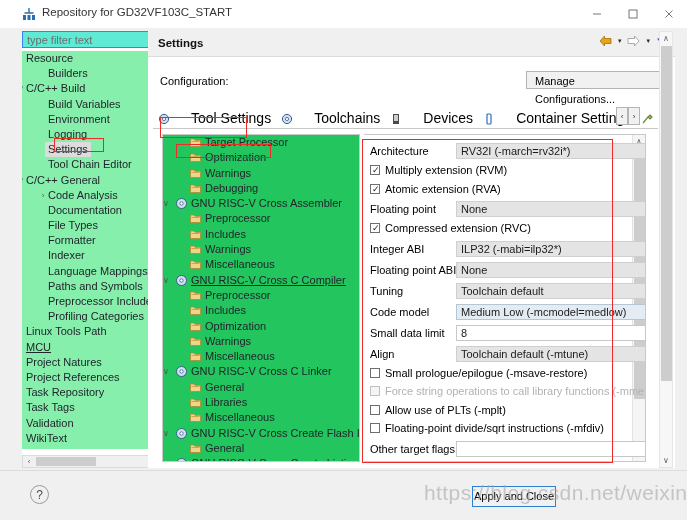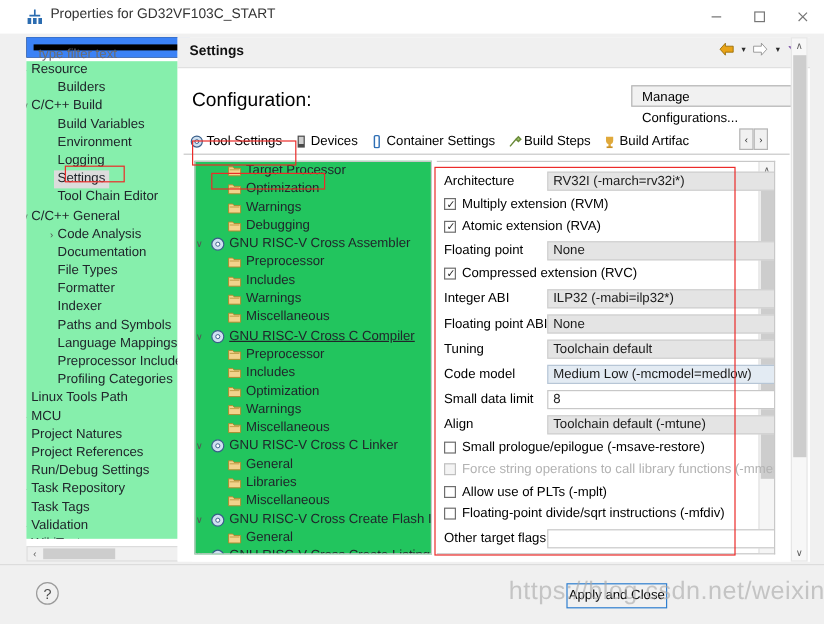--- a/index.html
+++ b/index.html
@@ -13,21 +13,21 @@
   
   .titlebar{position:absolute;left:0;top:0;width:687px;height:28px;background:#ffffff;}
   .tb-icon{position:absolute;left:22px;top:7px;width:14px;height:14px;}
   .tb-title{position:absolute;left:42px;top:6px;font-size:11.5px;color:#333;white-space:nowrap;}
   .tb-btns{position:absolute;right:0;top:0;height:28px;display:flex;}
   .tb-btn{width:36px;height:28px;display:flex;align-items:center;justify-content:center;color:#777;font-size:12px;}
   .tb-btn svg{display:block;}
 
   
   .leftcol{position:absolute;left:22px;top:31px;width:138px;height:437px;background:#fff;}
-  .filterbox{position:absolute;left:0;top:0;width:136px;height:17px;border:6px solid #3b82f6;background:#000000;
+  .filterbox{position:absolute;left:0;top:0;width:136px;height:17px;border:1px solid #3b82f6;background:#5eead4;
              box-sizing:border-box;}
   .filterbox span{position:absolute;left:4px;top:2px;font-size:11px;color:#6d6d6d;}
   .treewrap{position:absolute;left:0;top:20px;width:138px;height:398px;background:#86efac;overflow:hidden;}
   .trow{position:relative;height:15.2px;line-height:15.2px;white-space:nowrap;font-size:11px;color:#20262b;}
   .trow .arr{position:absolute;width:10px;text-align:center;color:#555;font-size:8px;top:0;}
   .trow .lbl{position:absolute;top:0;}
   .trow.sel .lbl{background:#dcdcdc;padding:0 3px;}
   .hscroll{position:absolute;left:0;top:424px;width:138px;height:13px;background:#f0f0f0;border:1px solid #dcdcdc;box-sizing:border-box;}
   .hscroll .arrL,.hscroll .arrR{position:absolute;top:0;width:12px;height:11px;line-height:11px;text-align:center;font-size:8px;color:#606060;}
   .hscroll .arrL{left:0;}
@@ -38,29 +38,29 @@
   .rightcol{position:absolute;left:148px;top:31px;width:527px;height:437px;background:#fff;}
   .hdr{position:absolute;left:0;top:0;width:527px;height:25px;background:#f0f0f0;border-bottom:1px solid #dcdcdc;}
   .hdr-title{position:absolute;left:10px;top:6px;font-weight:bold;font-size:11.5px;color:#111;}
   .hdr-nav{position:absolute;right:8px;top:4px;display:flex;align-items:center;gap:3px;}
   .navi{display:flex;align-items:center;}
   .caret{font-size:7px;color:#2b2b2b;margin:0 3px;}
 
   .contentArea{position:absolute;left:0;top:26px;width:527px;height:411px;background:#fff;overflow:hidden;}
 
   .cfgrow{position:absolute;left:12px;top:14px;width:500px;height:20px;}
-  .cfglabel{position:absolute;left:0;top:4px;font-size:16px;}
+  .cfglabel{position:absolute;left:0;top:4px;font-size:11px;}
   .cfgcombo{position:absolute;left:72px;top:0;width:286px;height:18px;border:1px solid #c4c4c4;background:#fff;box-sizing:border-box;}
   .cfgcombo .v{position:absolute;left:5px;top:2px;font-size:11px;}
   .cfgcombo .dd{position:absolute;right:4px;top:4px;font-size:7px;color:#444;}
   .manage{position:absolute;left:366px;top:0;height:18px;line-height:18px;padding:0 8px;border:1px solid #b4b4b4;background:#f1f1f1;font-size:11px;box-sizing:border-box;}
 
   
   .tabs{position:absolute;left:5px;top:50px;width:487px;height:22px;display:flex;align-items:center;}
-  .tab{display:flex;align-items:center;height:20px;padding:0 5px;font-size:11px;white-space:nowrap;gap:2px;}
+  .tab{display:flex;align-items:center;height:20px;padding:0 5px;font-size:14px;white-space:nowrap;gap:21px;}
   .tab.active{font-weight:normal;}
   .tabline{position:absolute;left:5px;top:71px;width:505px;height:1px;background:#c8c8c8;}
   .tabnav{position:absolute;left:468px;top:50px;display:flex;}
   .tnb{width:12px;height:18px;border:1px solid #b4b4b4;background:#f1f1f1;font-size:8px;display:flex;align-items:center;justify-content:center;color:#333;box-sizing:border-box;}
 
   
   .toolTree{position:absolute;left:14px;top:77px;width:198px;height:328px;background:#22c55e;border:1px solid #c8c8c8;box-sizing:border-box;overflow:hidden;}
   .ttrow{position:relative;height:15.3px;line-height:15.3px;white-space:nowrap;font-size:11px;color:#20262b;}
   .ttrow .arr{position:absolute;width:10px;text-align:center;font-size:8px;color:#555;}
   .ttrow .ic{position:absolute;width:13px;height:13px;top:1px;}
@@ -111,21 +111,21 @@
 
   <div class="titlebar">
     <span class="tb-icon">
       <svg width="14" height="14" viewBox="0 0 14 14">
         <rect x="1" y="8" width="3" height="5" fill="#2b6cb0"></rect>
         <rect x="5.5" y="8" width="3" height="5" fill="#2b6cb0"></rect>
         <rect x="10" y="8" width="3" height="5" fill="#2b6cb0"></rect>
         <path d="M7 1 L7 6 M2.5 6 L11.5 6" stroke="#2b6cb0" stroke-width="1.4" fill="none"></path>
       </svg>
     </span>
-    <span class="tb-title">Properties for GD32VF103C_START</span>
+    <span class="tb-title">Repository for GD32VF103C_START</span>
     <div class="tb-btns">
       <div class="tb-btn">
         <svg width="12" height="12">
             <path d="M2 6 H10" stroke="#777" stroke-width="1"></path>
           </svg>
       </div>
       <div class="tb-btn">
         <svg width="12" height="12">
             <rect x="2" y="2" width="8" height="8" fill="none" stroke="#777" stroke-width="1"></rect>
           </svg>
@@ -183,46 +183,43 @@
         <div class="trow">
           <span class="lbl" style="left: 26px;">File Types</span>
         </div>
         <div class="trow">
           <span class="lbl" style="left: 26px;">Formatter</span>
         </div>
         <div class="trow">
           <span class="lbl" style="left: 26px;">Indexer</span>
         </div>
         <div class="trow">
+          <span class="lbl" style="left: 26px;">Language Mappings</span>
+        </div>
+        <div class="trow">
           <span class="lbl" style="left: 26px;">Paths and Symbols</span>
         </div>
         <div class="trow">
-          <span class="lbl" style="left: 26px;">Language Mappings</span>
-        </div>
-        <div class="trow">
           <span class="lbl" style="left: 26px;">Preprocessor Include</span>
         </div>
         <div class="trow">
           <span class="lbl" style="left: 26px;">Profiling Categories</span>
         </div>
         <div class="trow">
           <span class="lbl" style="left: 4px;">Linux Tools Path</span>
         </div>
         <div class="trow">
           <span class="arr" style="left: -6px;">›</span>
-          <span class="lbl" style="left: 4px;">MCU</span>
+          <span class="lbl" style="left: 4px; text-decoration: underline;">MCU</span>
         </div>
         <div class="trow">
           <span class="lbl" style="left: 4px;">Project Natures</span>
         </div>
         <div class="trow">
           <span class="lbl" style="left: 4px;">Project References</span>
-        </div>
-        <div class="trow">
-          <span class="lbl" style="left: 4px;">Run/Debug Settings</span>
         </div>
         <div class="trow">
           <span class="arr" style="left: -6px;">›</span>
           <span class="lbl" style="left: 4px;">Task Repository</span>
         </div>
         <div class="trow">
           <span class="lbl" style="left: 4px;">Task Tags</span>
         </div>
         <div class="trow">
           <span class="arr" style="left: -6px;">›</span>
@@ -273,20 +270,27 @@
       <div class="tabs" id="tab-strip">
           <div class="tab active">
             <span style="display: inline-block; width: 12px; height: 12px;"><svg width="12" height="12" viewBox="0 0 12 12">
                 <circle cx="6" cy="6" r="4.6" fill="#cfe0f0" stroke="#3a5f8a" stroke-width="1"></circle>
                 <circle cx="6" cy="6" r="1.6" fill="#fff" stroke="#3a5f8a" stroke-width="0.8"></circle>
               </svg></span>
             <span>Tool Settings</span>
           </div>
           <div class="tab">
             <span style="display: inline-block; width: 12px; height: 12px;"><svg width="12" height="12" viewBox="0 0 12 12">
+                <circle cx="6" cy="6" r="4.6" fill="#cfe0f0" stroke="#3a5f8a" stroke-width="1"></circle>
+                <circle cx="6" cy="6" r="1.6" fill="#fff" stroke="#3a5f8a" stroke-width="0.8"></circle>
+              </svg></span>
+            <span>Toolchains</span>
+          </div>
+          <div class="tab">
+            <span style="display: inline-block; width: 12px; height: 12px;"><svg width="12" height="12" viewBox="0 0 12 12">
                 <rect x="3" y="1" width="6" height="10" fill="#4a4a4a"></rect>
                 <rect x="4" y="2" width="4" height="6" fill="#cfcfcf"></rect>
               </svg></span>
             <span>Devices</span>
           </div>
           <div class="tab">
             <span style="display: inline-block; width: 12px; height: 12px;"><svg width="12" height="12" viewBox="0 0 12 12">
                 <rect x="4" y="1" width="4" height="10" rx="1" fill="#fff" stroke="#2f6fb5" stroke-width="1.2"></rect>
               </svg></span>
             <span>Container Settings</span>

